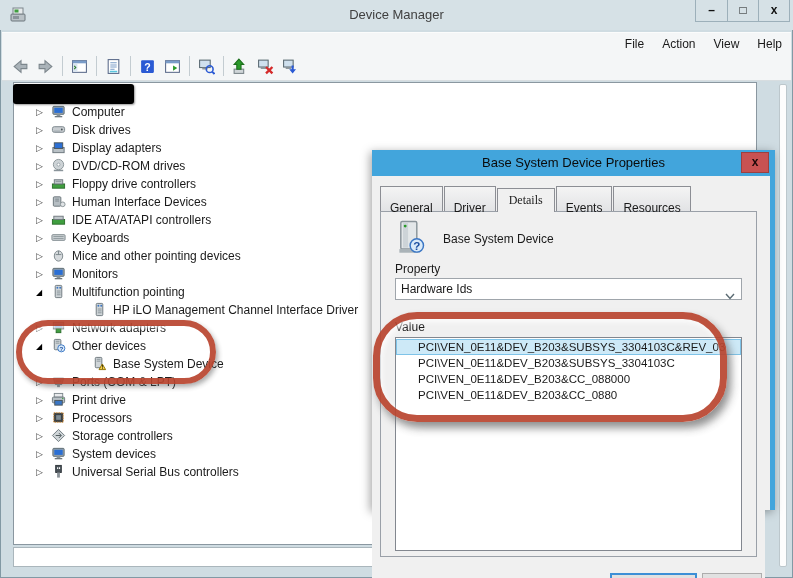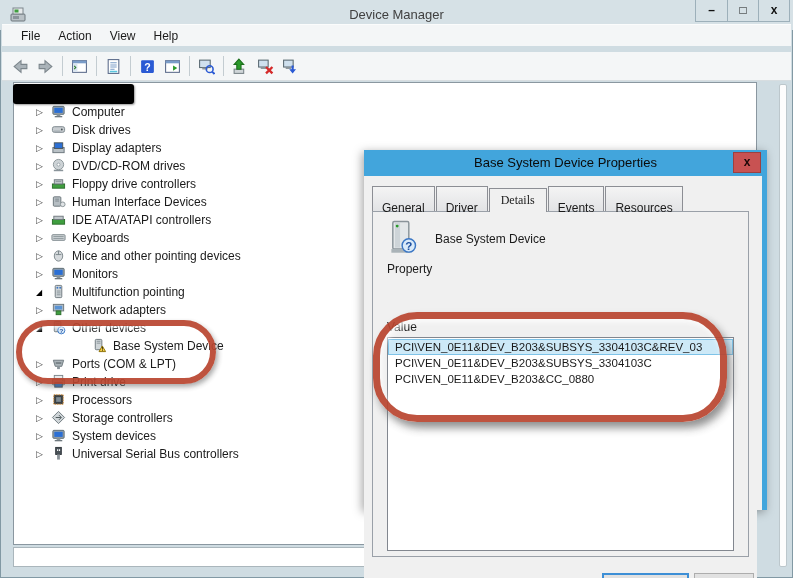--- a/index.html
+++ b/index.html
@@ -16,23 +16,23 @@
   .app-icon { position:absolute; left:8px; top:5px; width:20px; height:20px; }
   .title-text { position:absolute; left:0; top:7px; width:100%; text-align:center;
                 font-size:13px; color:#404040; }
   .win-controls { position:absolute; top:0; right:3px; display:flex;
                   border:1px solid #9db0ba; border-top:none; }
   .win-btn { width:31px; height:21px; line-height:20px; text-align:center;
              font-weight:bold; font-size:12px; color:#111;
              border-left:1px solid #9db0ba; cursor:default; }
   .win-btn:first-child { border-left:none; }
 
-  .menubar { position:absolute; left:2px; top:24px; width:789px; height:22px;
+  .menubar { position:absolute; left:2px; top:32px; width:789px; height:22px;
              background:var(--menubar-bg); border-top:1px solid #fbfcfc;
-             display:flex; align-items:center; padding-left:10px; }
+             display:flex; align-items:center; padding-left:10px;justify-content:flex-end; }
   .menu-item { padding:3px 9px; font-size:12px; }
 
   .toolbar { position:absolute; left:2px; top:52px; width:789px; height:29px;
              background:var(--menubar-bg); border-bottom:1px solid #d7dde0;
              display:flex; align-items:center; padding-left:6px; }
   .tb-btn { width:25px; height:24px; display:flex; align-items:center;
             justify-content:center; }
   .tb-btn svg { width:17px; height:17px; }
   .tb-sep { width:1px; height:20px; background:#c3ccd1; margin:0 4px; }
 
@@ -61,21 +61,21 @@
   .annot { position:absolute; border-style:solid; border-color:var(--annotation-red);
            background:transparent; }
   .annot-tree { left:16px; top:320px; width:200px; height:64px;
                 border-width:6px; border-radius:34px; z-index:6; opacity:.92;
                 box-shadow:2px 3px 5px rgba(90,90,90,.55), inset 1px 2px 3px rgba(255,255,255,.75); }
   .annot-values { left:373px; top:312px; width:354px; height:110px;
                   border-width:7px; border-radius:44px; z-index:30; opacity:.92;
                   box-shadow:4px 6px 9px rgba(105,105,105,.8), inset 2px 3px 5px rgba(255,255,255,.85); }
 
   
-  .dialog { position:absolute; left:364px; top:150px; width:403px; height:360px;
+  .dialog { position:absolute; left:372px; top:150px; width:403px; height:360px;
             z-index:10; background:var(--dialog-body);
             border:5px solid var(--dialog-border); border-top:none; border-bottom:none;
             box-shadow:-2px 2px 9px rgba(0,0,0,.35); }
   .dlg-titlebar { position:absolute; left:-5px; top:0; width:403px; height:26px;
                   background:var(--dialog-border); }
   .dlg-title { position:absolute; left:0; top:5px; width:100%; text-align:center;
                font-size:13px; color:#0b0b0b; }
   .dlg-close { position:absolute; right:6px; top:2px; width:28px; height:21px;
                background:var(--close-button-bg); border:1px solid #9c4040;
                color:#1d0808; font-weight:bold; font-size:12px; line-height:19px;
@@ -96,21 +96,21 @@
   .dev-header-icon { position:absolute; left:14px; top:8px; width:32px; height:34px; }
   .dev-header-name { position:absolute; left:62px; top:20px; font-size:12px; }
   .prop-label { position:absolute; left:14px; top:50px; font-size:12px; }
   .prop-select { position:absolute; left:14px; top:66px; width:347px; height:22px;
                  background:#fff; border:1px solid #9fa5ab; font-size:12px;
                  line-height:20px; padding-left:5px; }
   .prop-chevron { position:absolute; right:6px; top:7px; width:10px; height:7px; }
   .value-label { position:absolute; left:14px; top:108px; font-size:12px; }
   .value-list { position:absolute; left:14px; top:125px; width:347px; height:214px;
                 background:#fff; border:1px solid #82878f; overflow:hidden; padding-top:1px; }
-  .value-item { height:16px; line-height:15px; font-size:11.5px; padding:0 6px;
+  .value-item { height:16px; line-height:15px; font-size:11.5px; padding:0 21px;
                 white-space:nowrap; border:1px solid transparent; }
   .value-item.selected { background:var(--selected-value-bg);
                          border:1px solid var(--selected-value-border); }
 
   .dlg-btn { position:absolute; height:10px; width:87px; background:#e1e1e1; }
   .dlg-btn.primary { left:238px; top:397px; border:2px solid #3d8fd6; }
   .dlg-btn.secondary { left:330px; top:397px; width:60px; border:1px solid #adadad; }
 </style>
 </head>
 <body>
@@ -307,20 +307,30 @@
       </div>
       <div class="tree-row">
         <span class="expander open">◢</span>
         <span class="tree-icon"><svg viewBox="0 0 16 16">
             <rect x="4.5" y="1.5" width="7" height="13" rx="1" fill="#cfd5d8" stroke="#6d777d"></rect>
             <circle cx="6.8" cy="4" r="1" fill="#3a76c4"></circle>
             <circle cx="9.8" cy="4" r="1" fill="#3a76c4"></circle>
             <path d="M6.2 7.5h4 M6.2 9.5h4 M6.2 11.5h4" stroke="#8a949a"></path>
           </svg></span>
         <span class="tree-label">Multifunction pointing</span>
+      </div>
+      <div class="tree-row child">
+        <span class="expander"></span>
+        <span class="tree-icon"><svg viewBox="0 0 16 16">
+            <rect x="4.5" y="1.5" width="7" height="13" rx="1" fill="#cfd5d8" stroke="#6d777d"></rect>
+            <circle cx="6.8" cy="4" r="1" fill="#3a76c4"></circle>
+            <circle cx="9.8" cy="4" r="1" fill="#3a76c4"></circle>
+            <path d="M6.2 7.5h4 M6.2 9.5h4 M6.2 11.5h4" stroke="#8a949a"></path>
+          </svg></span>
+        <span class="tree-label">HP iLO Management Channel Interface Driver</span>
       </div>
       <div class="tree-row">
         <span class="expander">▷</span>
         <span class="tree-icon"><svg viewBox="0 0 16 16">
             <rect x="2.5" y="2.5" width="11" height="7" fill="#b9c1c6" stroke="#6a757c"></rect>
             <rect x="4" y="4" width="8" height="4" fill="#5a93d4"></rect>
             <rect x="5.5" y="9.5" width="5" height="4" fill="#3f9e3f" stroke="#2c6e2c"></rect>
           </svg></span>
         <span class="tree-label">Network adapters</span>
       </div>
@@ -424,24 +434,33 @@
             <rect x="4" y="1" width="11" height="19" rx="1" fill="#e3e7e9" stroke="#8a949a"></rect>
             <rect x="5.5" y="2" width="3.5" height="17" fill="#cdd4d8"></rect>
             <circle cx="7" cy="4.2" r="1" fill="#2a9a2a"></circle>
             <rect x="3" y="20" width="13" height="2.5" fill="#aab3b8"></rect>
             <circle cx="15" cy="17.5" r="4.6" fill="#d9eaf9" stroke="#3a76c4"></circle>
             <text x="15" y="20.3" font-size="8" text-anchor="middle" fill="#1d4fa0" font-weight="bold">?</text>
           </svg>
         </span>
         <span class="dev-header-name">Base System Device</span>
         <span class="prop-label">Property</span>
+        <div class="prop-select">
+          <span>Hardware Ids</span>
+          <span class="prop-chevron">
+            <svg viewBox="0 0 10 7">
+                <path d="M1 1 L5 5.5 L9 1" fill="none" stroke="#5a6a72" stroke-width="1.4"></path>
+              </svg>
+          </span>
+        </div>
         <span class="value-label">Value</span>
         <div class="value-list">
             <div class="value-item selected">PCI\VEN_0E11&amp;DEV_B203&amp;SUBSYS_3304103C&amp;REV_03</div>
             <div class="value-item">PCI\VEN_0E11&amp;DEV_B203&amp;SUBSYS_3304103C</div>
+            <div class="value-item">PCI\VEN_0E11&amp;DEV_B203&amp;CC_088000</div>
             <div class="value-item">PCI\VEN_0E11&amp;DEV_B203&amp;CC_0880</div>
           </div>
       </div>
       <div class="dlg-btn primary"></div>
       <div class="dlg-btn secondary"></div>
     </div>
   </div>
 
   <div class="annot annot-values"></div>
 

